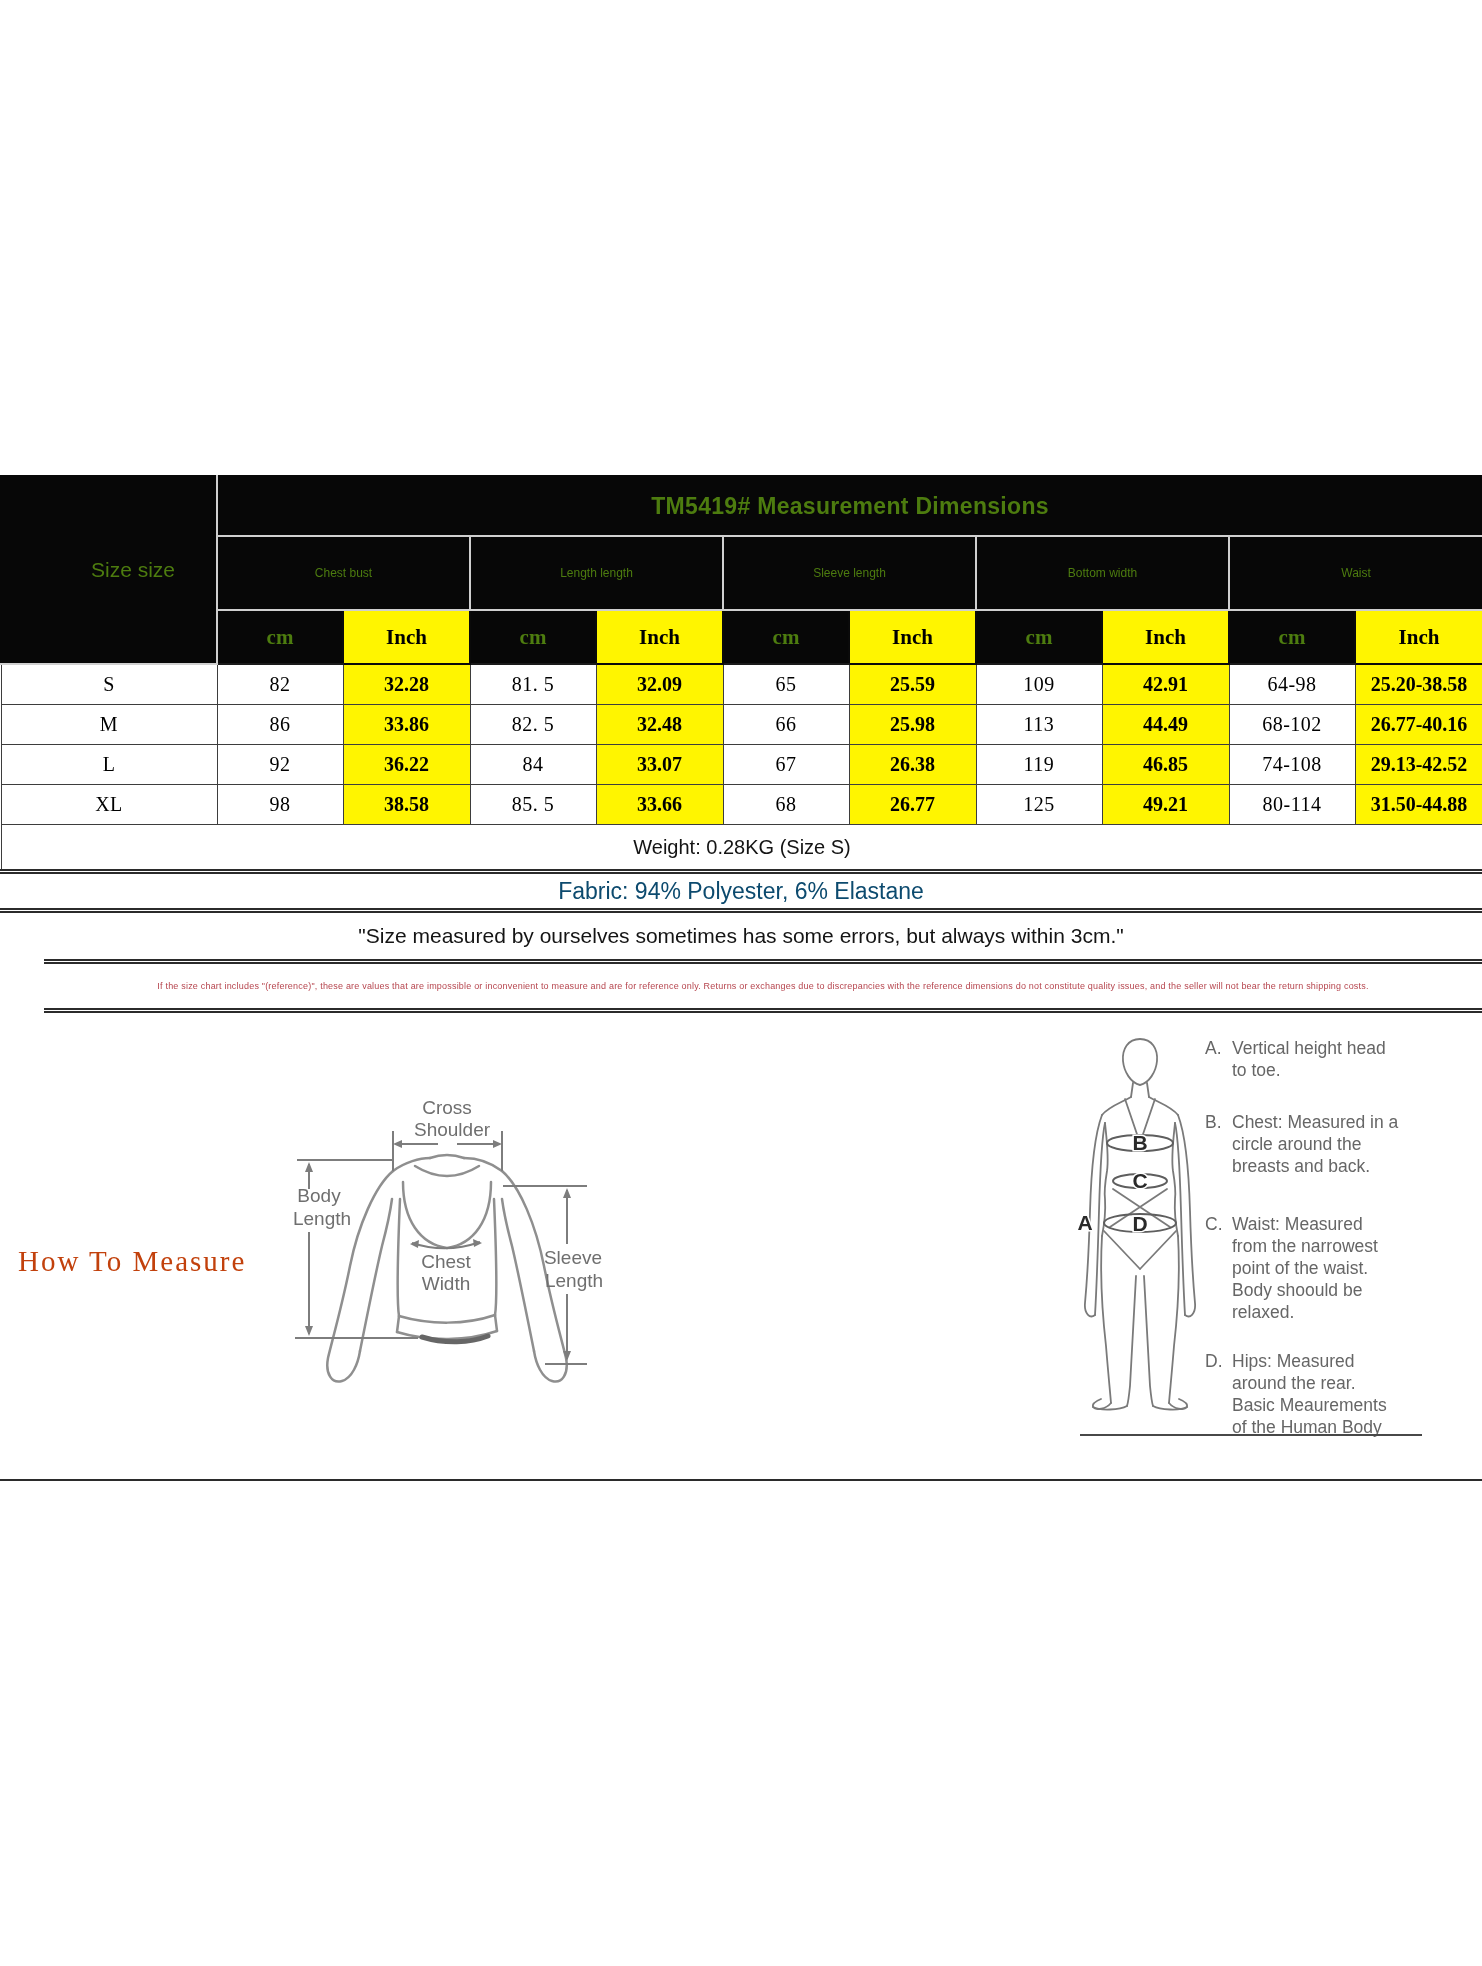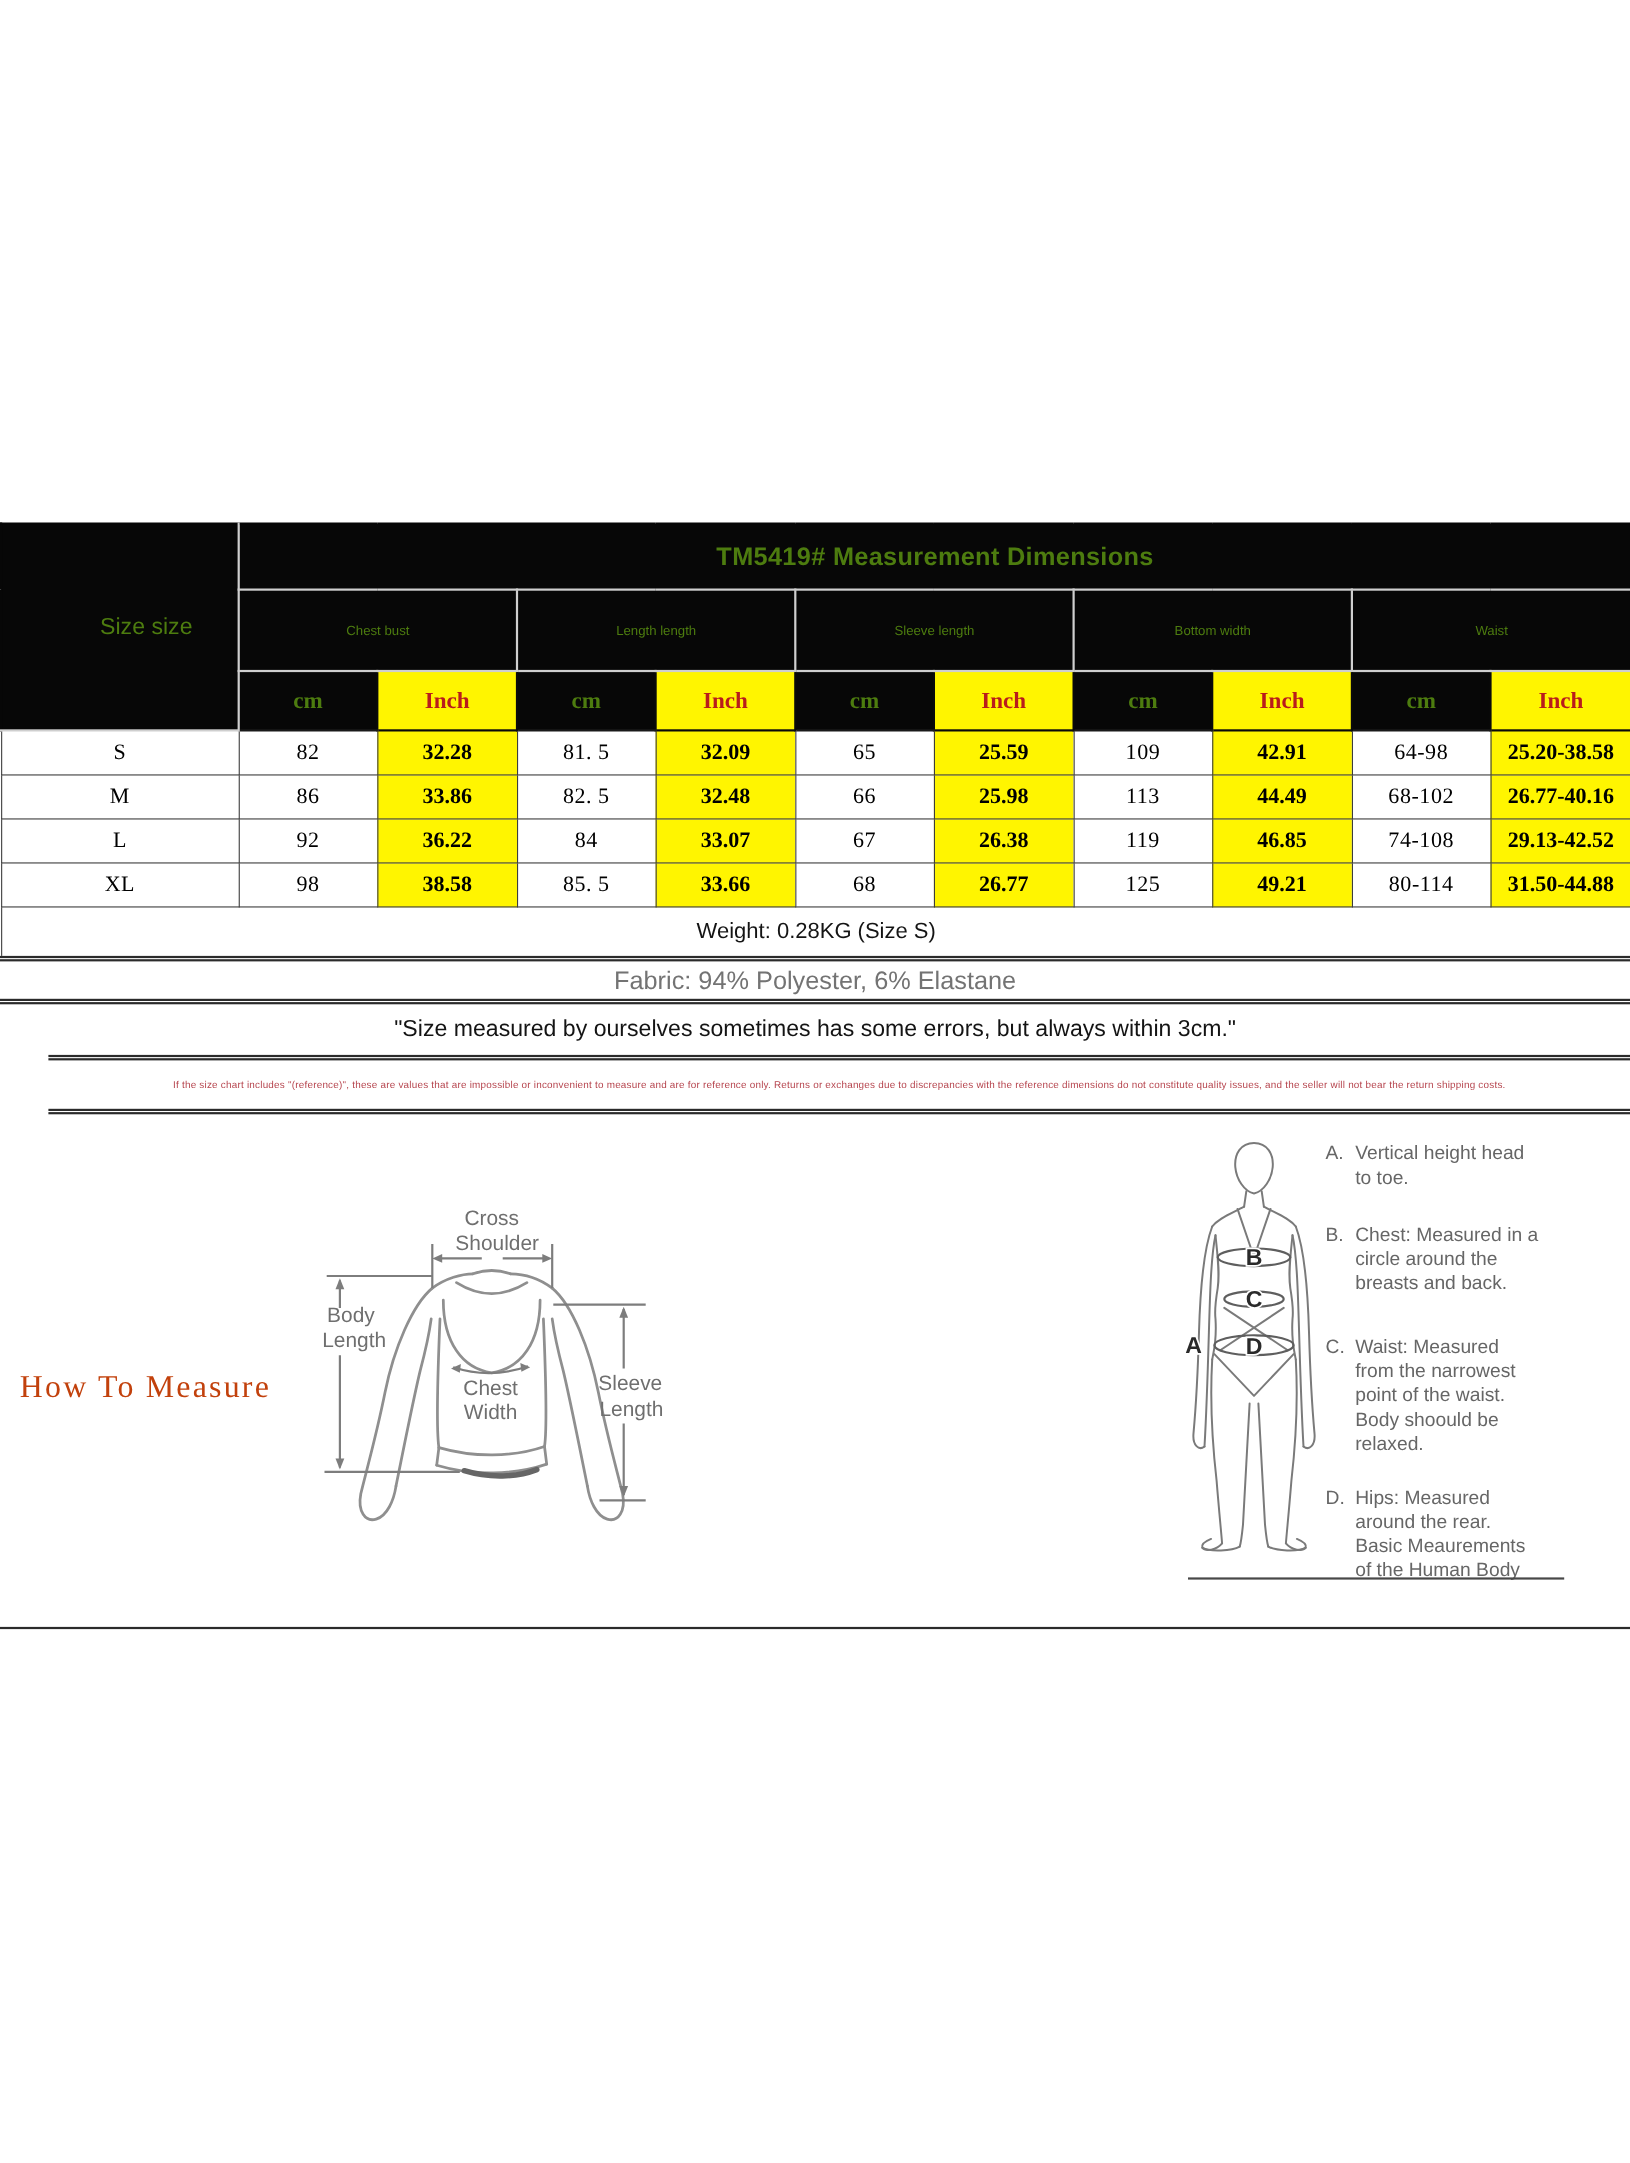--- a/index.html
+++ b/index.html
@@ -12,27 +12,27 @@
   td{text-align:center;vertical-align:middle;padding:0;}
   td.bk{background:#070707;color:#4d7c0f;border:2px solid #cfcfcf;}
   td.edge-l{border-left-color:#070707;padding-left:48px;}
   td.edge-t{border-top-color:#070707;}
   td.edge-r{border-right-color:#070707;}
   td.title-cell{height:58px;font-size:23px;font-weight:bold;letter-spacing:.3px;}
   td.size-cell{font-size:21px;}
   td.group-cell{height:72px;font-size:12px;}
   td.unit{height:52px;font-family:"Liberation Serif",serif;font-weight:bold;font-size:21px;}
   td.unit-cm{border-bottom-color:#1a1a1a;border-right-color:#0a0a0a;}
-  td.unit-in{background:#fff500;color:#b91c1c;border:2px solid #0a0a0a;height:52px;font-family:"Liberation Serif",serif;font-weight:bold;font-size:21px;}
+  td.unit-in{background:#fff500;color:#000000;border:2px solid #0a0a0a;height:52px;font-family:"Liberation Serif",serif;font-weight:bold;font-size:21px;}
   td.data{height:39px;border:1px solid #3d3d3d;background:#fff;font-family:"Liberation Serif",serif;font-size:20px;color:#000;letter-spacing:.5px;}
   td.data-in{background:#fff500;font-weight:bold;letter-spacing:0;}
   td.weight-cell{height:44px;border:1px solid #3d3d3d;border-bottom:none;background:#fff;font-size:20px;font-family:"Liberation Sans",sans-serif;color:#141414;}
 
   
-  .fabric-row{height:34px;border-top:5px double #2b2b2b;border-bottom:5px double #2b2b2b;display:flex;align-items:center;justify-content:center;font-size:23px;color:#737373;}
+  .fabric-row{height:34px;border-top:5px double #2b2b2b;border-bottom:5px double #2b2b2b;display:flex;align-items:center;justify-content:center;font-size:23px;color:#0c4a6e;}
   .quote-row{height:46px;display:flex;align-items:center;justify-content:center;font-size:21px;color:#141414;}
   .red-row{height:44px;border-top:5px double #2b2b2b;border-bottom:5px double #2b2b2b;display:flex;align-items:center;justify-content:center;margin-left:44px;}
   .red-row span{font-size:9px;color:#b6454e;letter-spacing:.2px;}
 
   
   .htm-section{position:relative;height:466px;border-bottom:2px solid #2b2b2b;}
   .htm-heading{position:absolute;left:18px;top:232px;width:250px;font-family:"Liberation Serif",serif;font-size:29px;color:#c2410c;letter-spacing:2px;white-space:nowrap;}
   .garment-svg{position:absolute;left:280px;top:83px;}
   .figure-svg{position:absolute;left:1040px;top:18px;}
   .notes-col{position:absolute;left:1205px;top:24px;width:268px;color:#666666;font-size:17.5px;line-height:22px;}

